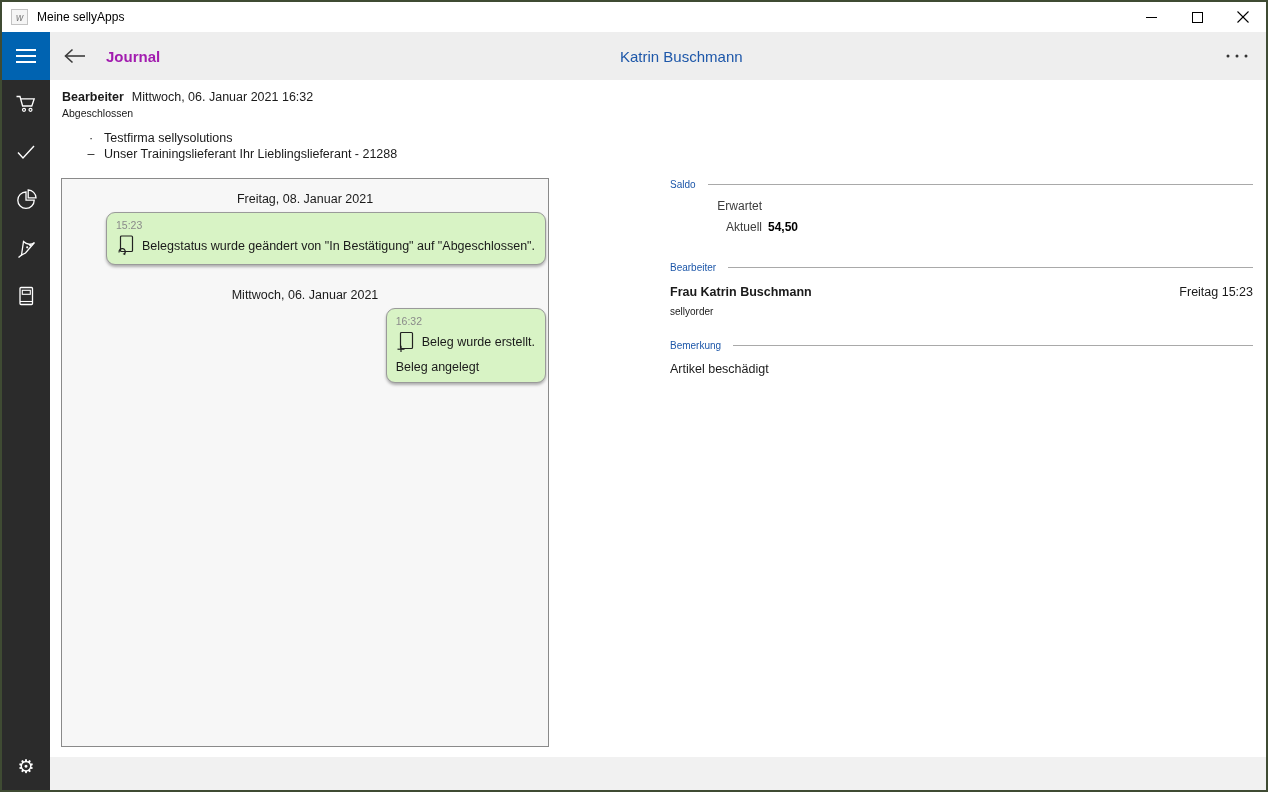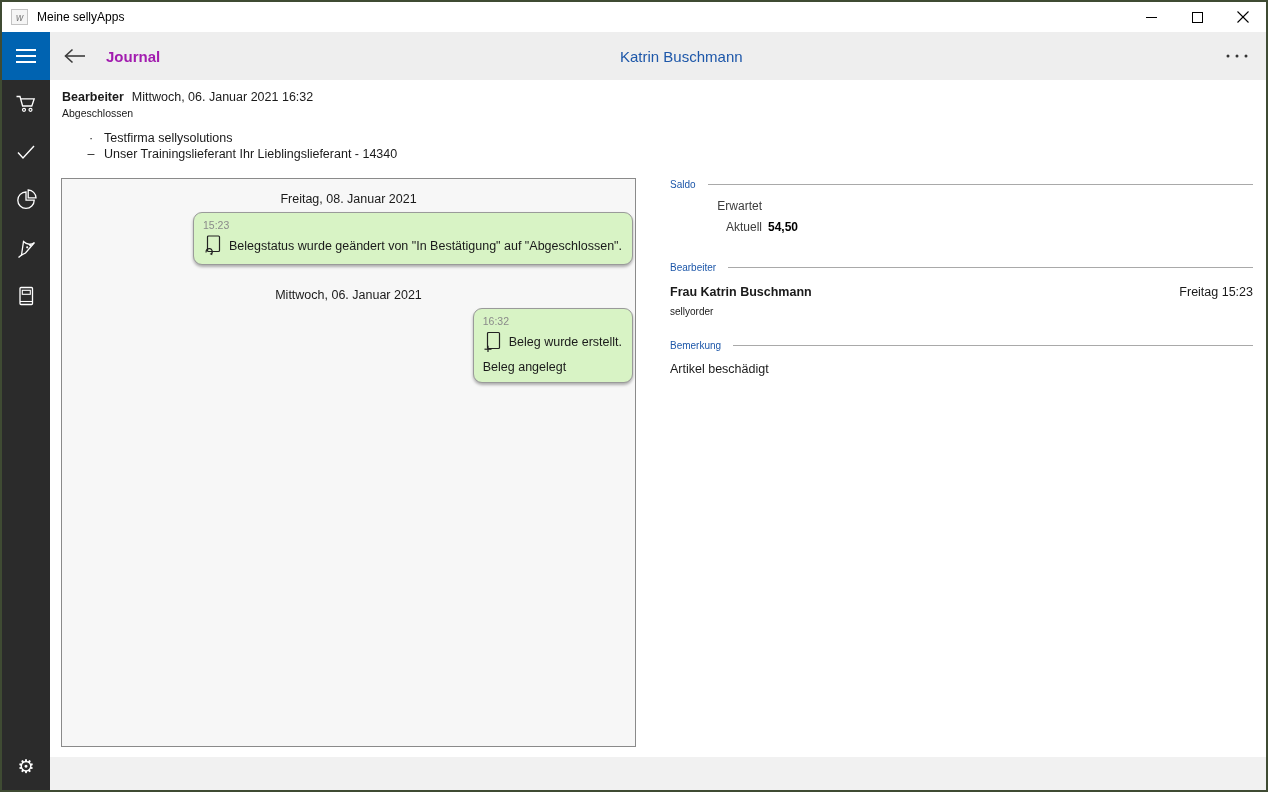--- a/index.html
+++ b/index.html
@@ -46,21 +46,21 @@
   .info-block { position:absolute; left:12px; top:10px; }
   .info-line1 { font-size:12.5px; }
   .info-line1 b { margin-right:8px; }
   .info-status { font-size:10.5px; margin-top:3px; }
   .info-list { margin-top:11px; }
   .info-item { display:flex; font-size:12.5px; line-height:16px; }
   .info-item .bullet { width:14px; margin-left:22px; text-align:center; }
   .info-item .txt { margin-left:6px; }
 
   
-  .timeline-panel { position:absolute; left:11px; top:98px; width:575px; height:569px;
+  .timeline-panel { position:absolute; left:11px; top:98px; width:488px; height:569px;
                     background:#f7f7f7; border:1px solid #8a8a8a; overflow:hidden; }
   .date-row { text-align:center; font-size:12.5px; color:#1a1a1a; margin-top:13px; }
   .bubble { background:#d8f3c5; border:1px solid #9a9a9a; border-radius:9px;
             box-shadow:0 2px 3px rgba(0,0,0,0.3); margin:6px 2px 0 auto;
             padding:6px 10px 8px 9px; width:fit-content; max-width:560px; }
   .bubble .time { font-size:10.5px; color:#8a8a8a; }
   .msg-row { display:flex; align-items:center; gap:7px; font-size:12.5px; margin-top:4px; white-space:nowrap; }
   .bubble .note { font-size:12.5px; margin-top:8px; }
   .gap-between-groups { height:10px; }
 
@@ -183,21 +183,21 @@
           <b>Bearbeiter</b><span>Mittwoch, 06. Januar 2021 16:32</span>
         </div>
         <div class="info-status">Abgeschlossen</div>
         <div class="info-list">
           <div class="info-item">
             <span class="bullet">·</span>
             <span class="txt">Testfirma sellysolutions</span>
           </div>
           <div class="info-item">
             <span class="bullet">–</span>
-            <span class="txt">Unser Trainingslieferant Ihr Lieblingslieferant - 14340</span>
+            <span class="txt">Unser Trainingslieferant Ihr Lieblingslieferant - 21288</span>
           </div>
         </div>
       </div>
 
       <div class="timeline-panel">
 
         <div class="date-row">Freitag, 08. Januar 2021</div>
         <div class="bubble">
           <div class="time">15:23</div>
           <div class="msg-row">

